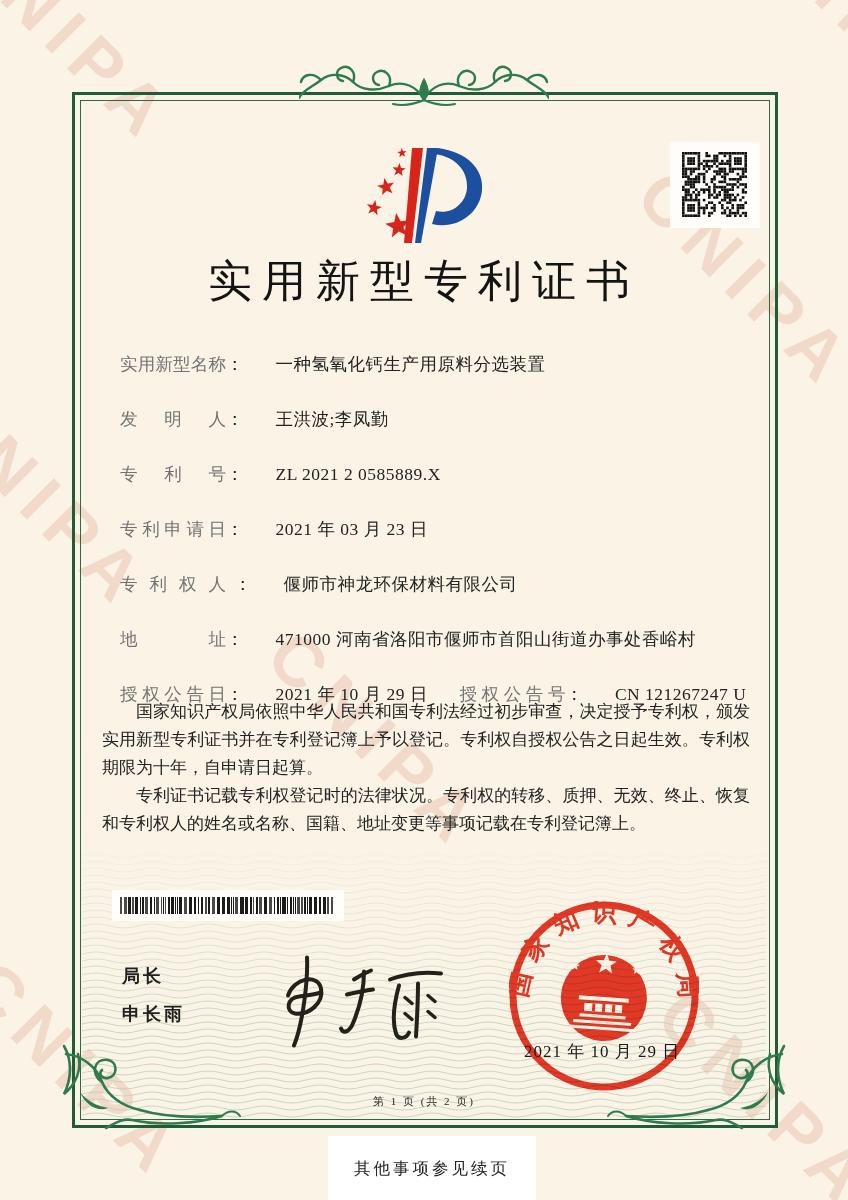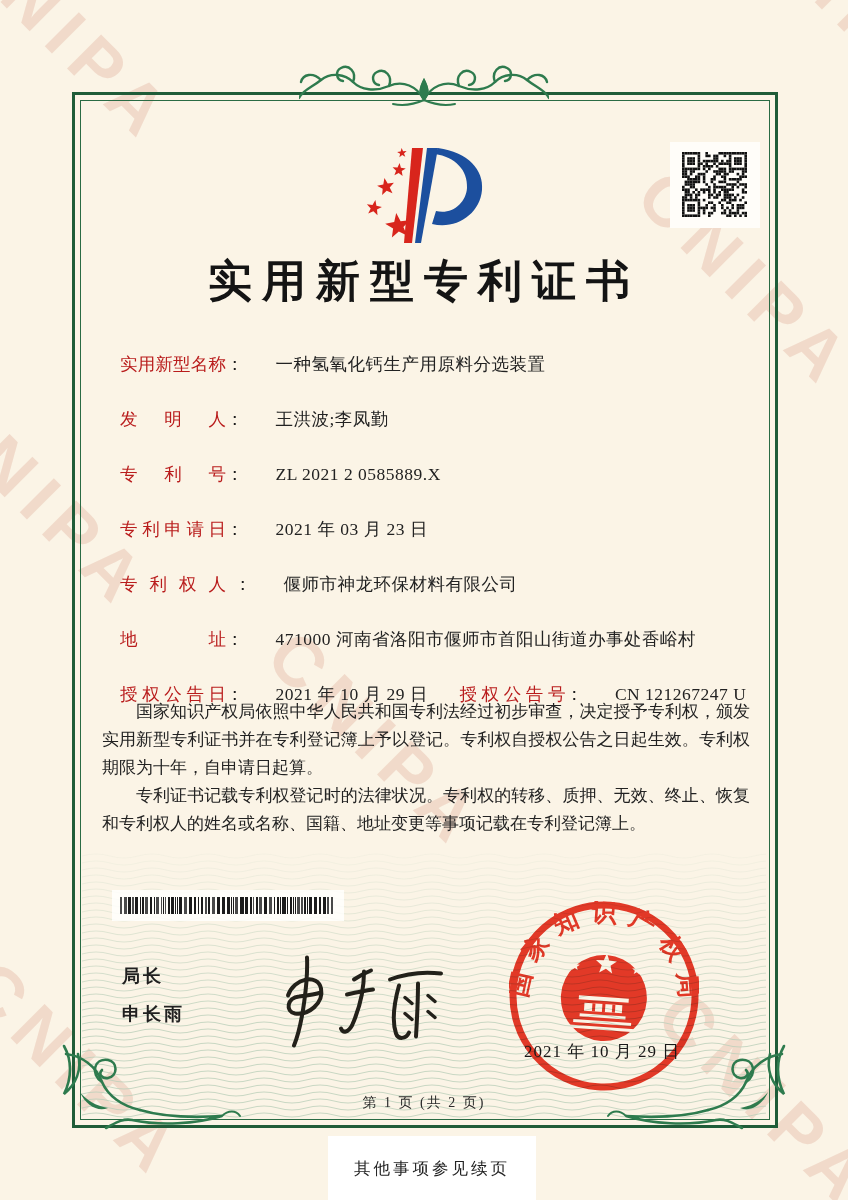--- a/index.html
+++ b/index.html
@@ -42,29 +42,29 @@
     font-size:19px;letter-spacing:3px;color:#262626;
   }
 
   .logo{position:absolute;left:350px;top:140px;width:150px;height:112px;z-index:3;}
 
   .qr-box{position:absolute;left:670px;top:142px;width:90px;height:86px;background:#fffdf9;z-index:3;}
   .qr-box svg{position:absolute;left:12px;top:10px;}
 
   .title{
     position:absolute;left:80px;top:252px;width:688px;z-index:3;
-    text-align:center;font-size:44px;font-weight:bold;letter-spacing:10px;
+    text-align:center;font-size:44px;font-weight:normal;letter-spacing:10px;
     color:#141414;
   }
 
   .fields{position:absolute;left:120px;top:352px;width:620px;z-index:3;font-size:17.5px;}
   .field-row{margin-bottom:31px;white-space:nowrap;}
   .field-label{
     display:inline-block;width:106px;vertical-align:bottom;
-    text-align:justify;text-align-last:justify;color:#b91c1c;
+    text-align:justify;text-align-last:justify;color:#737373;
   }
   .field-colon{margin-right:8px;}
   .field-value{letter-spacing:0.5px;color:#222;margin-left:24px;}
   .grant-row{margin-top:4px;white-space:nowrap;}
   .grant-group-a{display:inline-block;width:335px;}
 
   .body-text{
     position:absolute;left:102px;top:698px;width:648px;z-index:3;
     font-size:17px;line-height:28px;text-align:justify;color:#222;
   }
@@ -85,21 +85,21 @@
 
   .seal{position:absolute;left:509px;top:901px;width:190px;height:190px;z-index:3;
     mix-blend-mode:multiply;opacity:0.95;}
   .seal-date{
     position:absolute;left:524px;top:1040px;width:190px;z-index:4;
     font-size:17px;letter-spacing:1px;color:#181818;white-space:nowrap;
   }
 
   .page-number{
     position:absolute;left:80px;top:1094px;width:688px;z-index:3;
-    text-align:center;font-size:14px;letter-spacing:2px;color:#2a2a2a;
+    text-align:center;font-size:11px;letter-spacing:2px;color:#2a2a2a;
   }
 
   .footer-note{
     position:absolute;left:328px;top:1136px;z-index:3;
     background:#ffffff;padding:22px 26px;
     font-size:16.5px;letter-spacing:3px;color:#222;white-space:nowrap;
   }
 </style>
 </head>
 <body>

